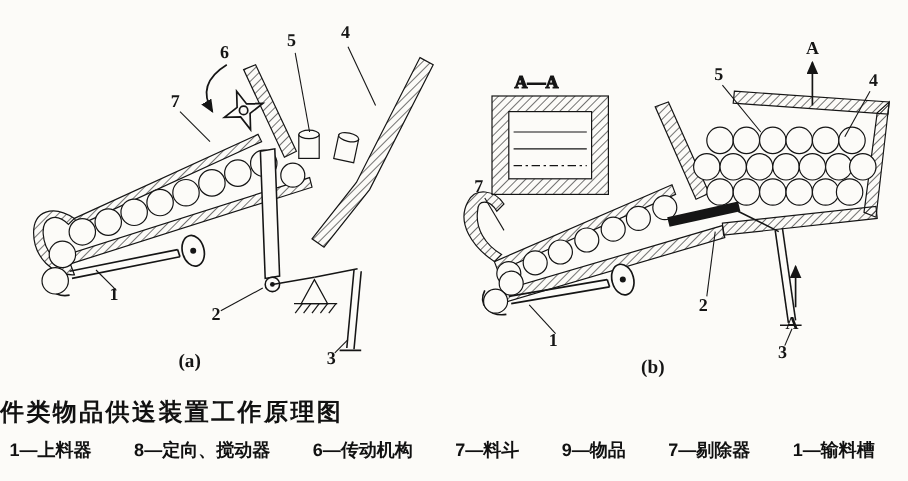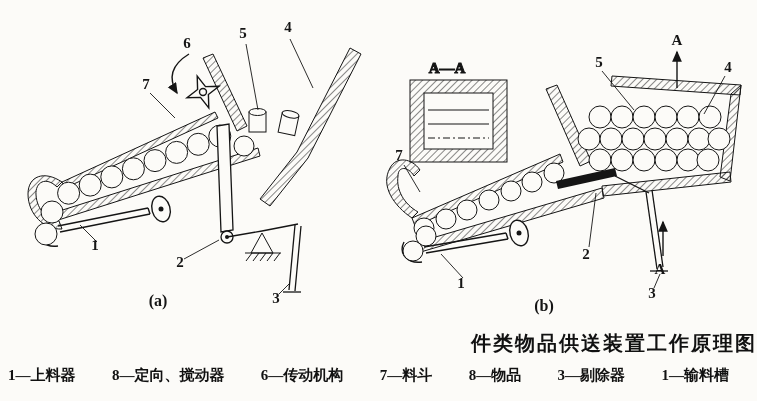--- a/index.html
+++ b/index.html
@@ -9,28 +9,28 @@
     background:#fcfbf8;color:#151515;
     font-family:"Liberation Sans",sans-serif;
   }
   .diagram-wrap{position:absolute;top:0;left:0;width:757px;height:322px;}
   svg text{
     font-family:"Liberation Serif",serif;
     font-weight:bold;fill:#151515;
   }
   .fig-title{
     position:absolute;top:330px;left:0;width:757px;
-    text-align:right;font-size:20px;font-weight:bold;
+    text-align:left;font-size:20px;font-weight:bold;
     letter-spacing:2px;color:#111;
   }
   .legend{
     position:absolute;top:366px;left:0;width:737px;
     display:flex;justify-content:space-between;
     box-sizing:border-box;padding:0 8px;
-    font-size:15px;font-weight:bold;white-space:nowrap;color:#111;font-family:Liberation Serif, serif;
+    font-size:15px;font-weight:bold;white-space:nowrap;color:#111;
   }
   .legend span{display:inline-block;}
 </style>
 </head>
 <body>
 
 <div class="page">
 
   <div class="diagram-wrap">
     <svg width="757" height="322" viewBox="0 0 757 322">
@@ -254,18 +254,18 @@
     </svg>
   </div>
 
   <div class="fig-title">件类物品供送装置工作原理图</div>
 
   <div class="legend">
     <span>1—上料器</span>
     <span>8—定向、搅动器</span>
     <span>6—传动机构</span>
     <span>7—料斗</span>
-    <span>8—物品</span>
-    <span>3—剔除器</span>
+    <span>9—物品</span>
+    <span>7—剔除器</span>
     <span>1—输料槽</span>
   </div>
 
 </div>
 
 </body></html>

